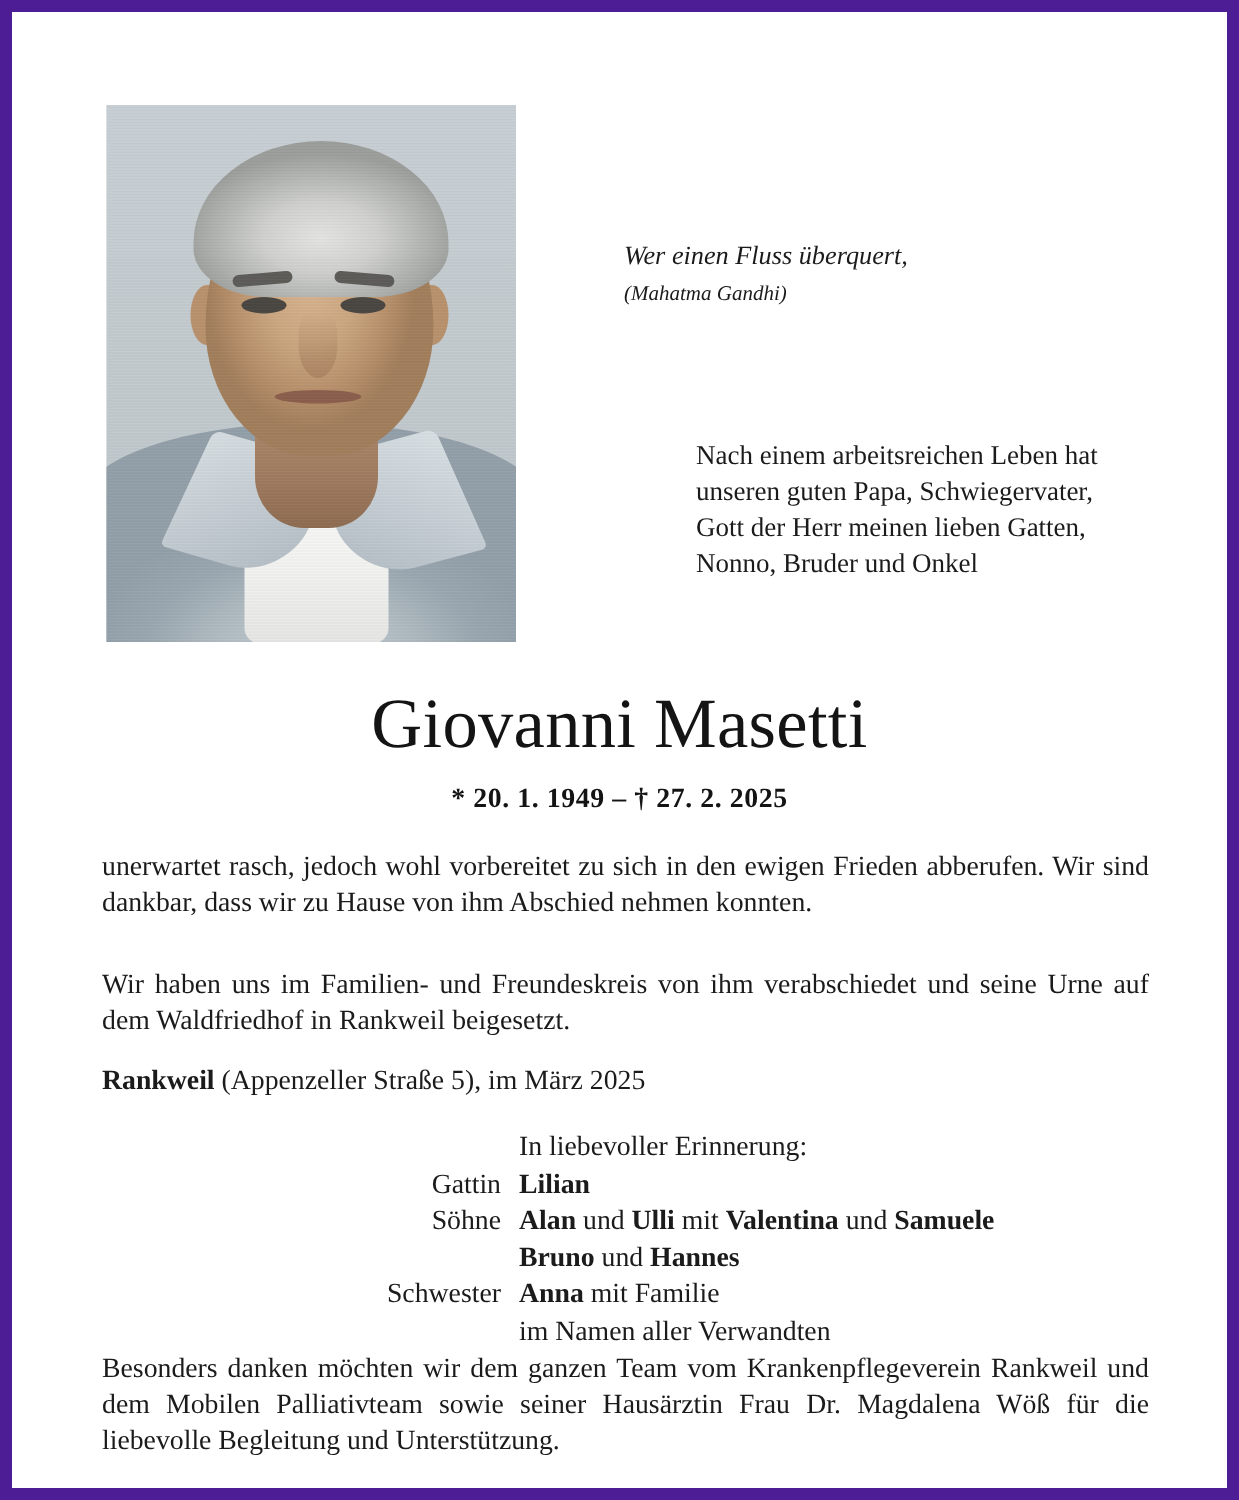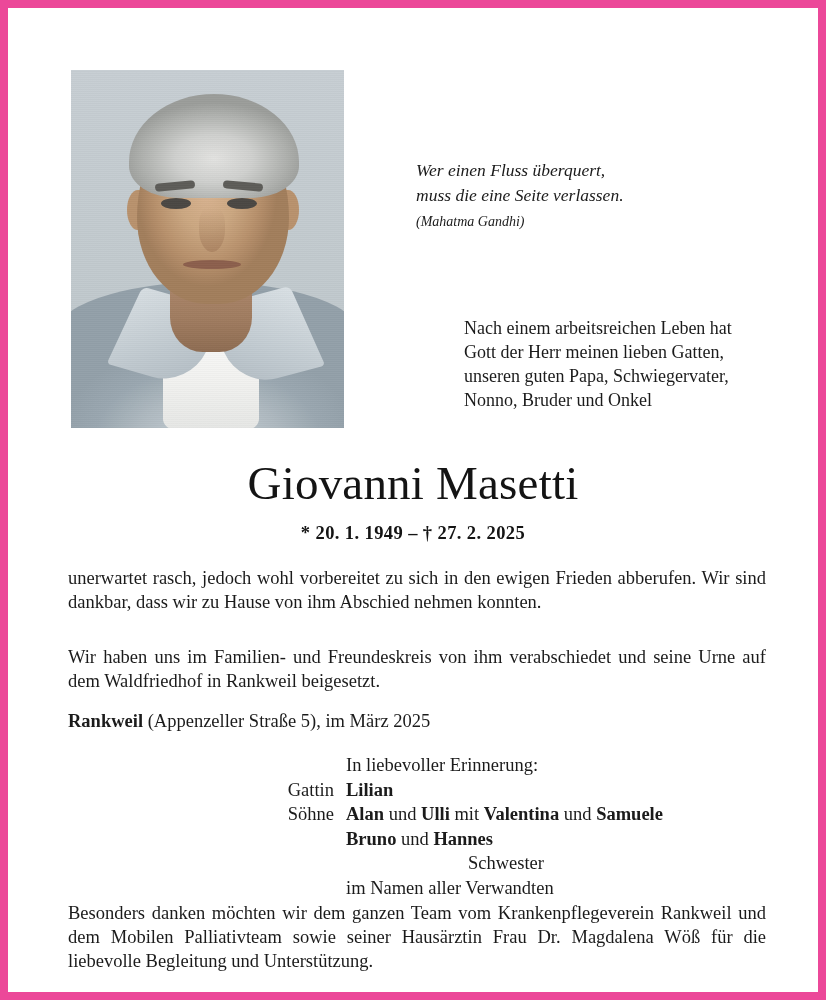--- a/index.html
+++ b/index.html
@@ -10,21 +10,21 @@
   body {
     font-family: "Liberation Serif", "DejaVu Serif", serif;
     -webkit-font-smoothing: antialiased;
   }
 
   #notice {
     position: relative;
     width: 826px;
     height: 1000px;
     box-sizing: border-box;
-    background: #ec4899;
+    background: #4c1d95;
     padding: 8px;
     overflow: hidden;
   }
 
   #page {
     position: relative;
     width: 100%;
     height: 100%;
     box-sizing: border-box;
     background: #ffffff;
@@ -246,21 +246,20 @@
     left: 60px;
     top: 745px;
     width: 698px;
     font-size: 18.5px;
     line-height: 1.325;
     color: #1b1b1b;
   }
   .fam-row {
     display: flex;
     align-items: baseline;
-    justify-content: center;
   }
   .fam-role {
     width: 278px;
     flex: 0 0 278px;
     text-align: right;
     padding-right: 12px;
     box-sizing: border-box;
     white-space: nowrap;
   }
   .fam-names {
@@ -291,28 +290,27 @@
       <div class="ph-eye-l"></div>
       <div class="ph-eye-r"></div>
       <div class="ph-nose"></div>
       <div class="ph-mouth"></div>
       <div class="ph-grain"></div>
     </div>
 
     <div id="right-col">
       <div id="quote">
         <div class="q-line">Wer einen Fluss überquert,</div>
-        <div class="q-line">muss die eine Seite verlassen.</div>
       </div>
       <div id="quote-author">(Mahatma Gandhi)</div>
 
       <div id="intro">
         <div class="i-line">Nach einem arbeitsreichen Leben hat</div>
+        <div class="i-line">unseren guten Papa, Schwiegervater,</div>
         <div class="i-line">Gott der Herr meinen lieben Gatten,</div>
-        <div class="i-line">unseren guten Papa, Schwiegervater,</div>
         <div class="i-line">Nonno, Bruder und Onkel</div>
       </div>
     </div>
 
     <div id="name">Giovanni Masetti</div>
     <div id="dates">* 20. 1. 1949  –  † 27. 2. 2025</div>
 
     <div id="para1" class="body-block justified">unerwartet rasch, jedoch wohl vorbereitet zu sich in den ewigen Frieden abberufen. Wir sind dankbar, dass wir zu Hause von ihm Abschied nehmen konnten.</div>
 
     <div id="para2" class="body-block justified">Wir haben uns im Familien- und Freundeskreis von ihm verabschiedet und seine Urne auf dem Waldfriedhof in Rankweil beigesetzt.</div>
@@ -334,20 +332,21 @@
           <div class="fam-row">
             <div class="fam-role">Söhne</div>
             <div class="fam-names"><b>Alan</b> und <b>Ulli</b> mit <b>Valentina</b> und <b>Samuele</b></div>
           </div>
           <div class="fam-row">
             <div class="fam-role"></div>
             <div class="fam-names"><b>Bruno</b> und <b>Hannes</b></div>
           </div>
           <div class="fam-row">
             <div class="fam-role">Schwester</div>
+            <div class="fam-names"><b>Anna</b> mit Familie</div>
           </div>
           <div class="fam-row">
             <div class="fam-role"></div>
             <div class="fam-names">im Namen aller Verwandten</div>
           </div>
         </div>
     </div>
 
     <div id="thanks" class="body-block justified">Besonders danken möchten wir dem ganzen Team vom Krankenpflegeverein Rankweil und dem Mobilen Palliativteam sowie seiner Hausärztin Frau Dr. Magdalena Wöß für die liebevolle Begleitung und Unterstützung.</div>
 

